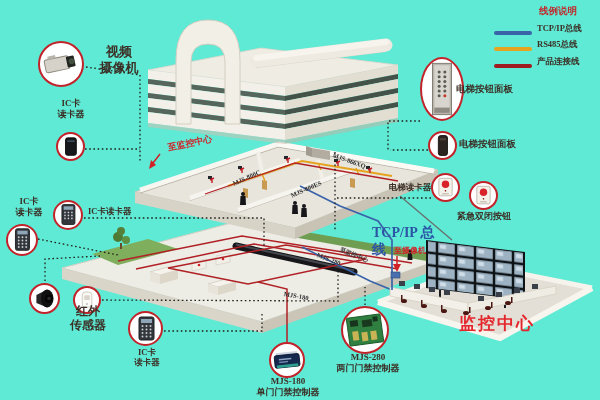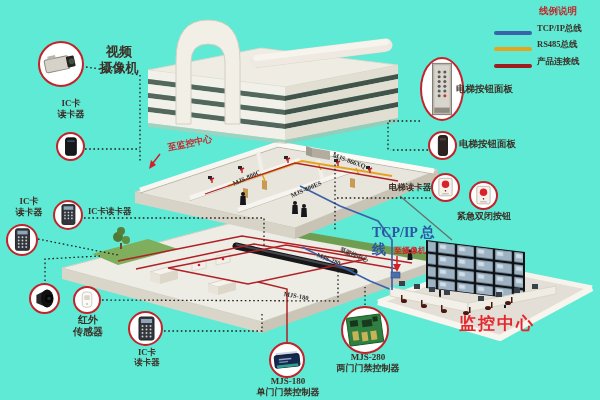--- a/index.html
+++ b/index.html
@@ -388,21 +388,21 @@
       </svg>
   </div>
 
   <div class="lbl" style="left:96px;top:44px;width:46px;font-size:13px;">视频
 摄像机</div>
   <div class="lbl" style="left:48px;top:98px;width:46px;">IC卡
 读卡器</div>
   <div class="lbl" style="left:6px;top:196px;width:46px;">IC卡
 读卡器</div>
   <div class="lbl" style="left:88px;top:206px;width:64px;font-size:8.5px;text-align:left;">IC卡读卡器</div>
-  <div class="lbl" style="left:68px;top:314px;width:40px;font-size:10px;">红外
+  <div class="lbl" style="left:68px;top:304px;width:40px;font-size:12px;">红外
 传感器</div>
   <div class="lbl" style="left:128px;top:347px;width:38px;font-size:8.5px;">IC卡
 读卡器</div>
   <div class="lbl" style="left:244px;top:376px;width:88px;">MJS-180
 单门门禁控制器</div>
   <div class="lbl" style="left:326px;top:352px;width:84px;">MJS-280
 两门门禁控制器</div>
   <div class="lbl" style="left:456px;top:84px;width:76px;font-size:9.5px;text-align:left;">电梯按钮面板</div>
   <div class="lbl" style="left:459px;top:139px;width:66px;font-size:9.5px;text-align:left;">电梯按钮面板</div>
   <div class="lbl" style="left:381px;top:182px;width:58px;font-size:8.5px;">电梯读卡器</div>

